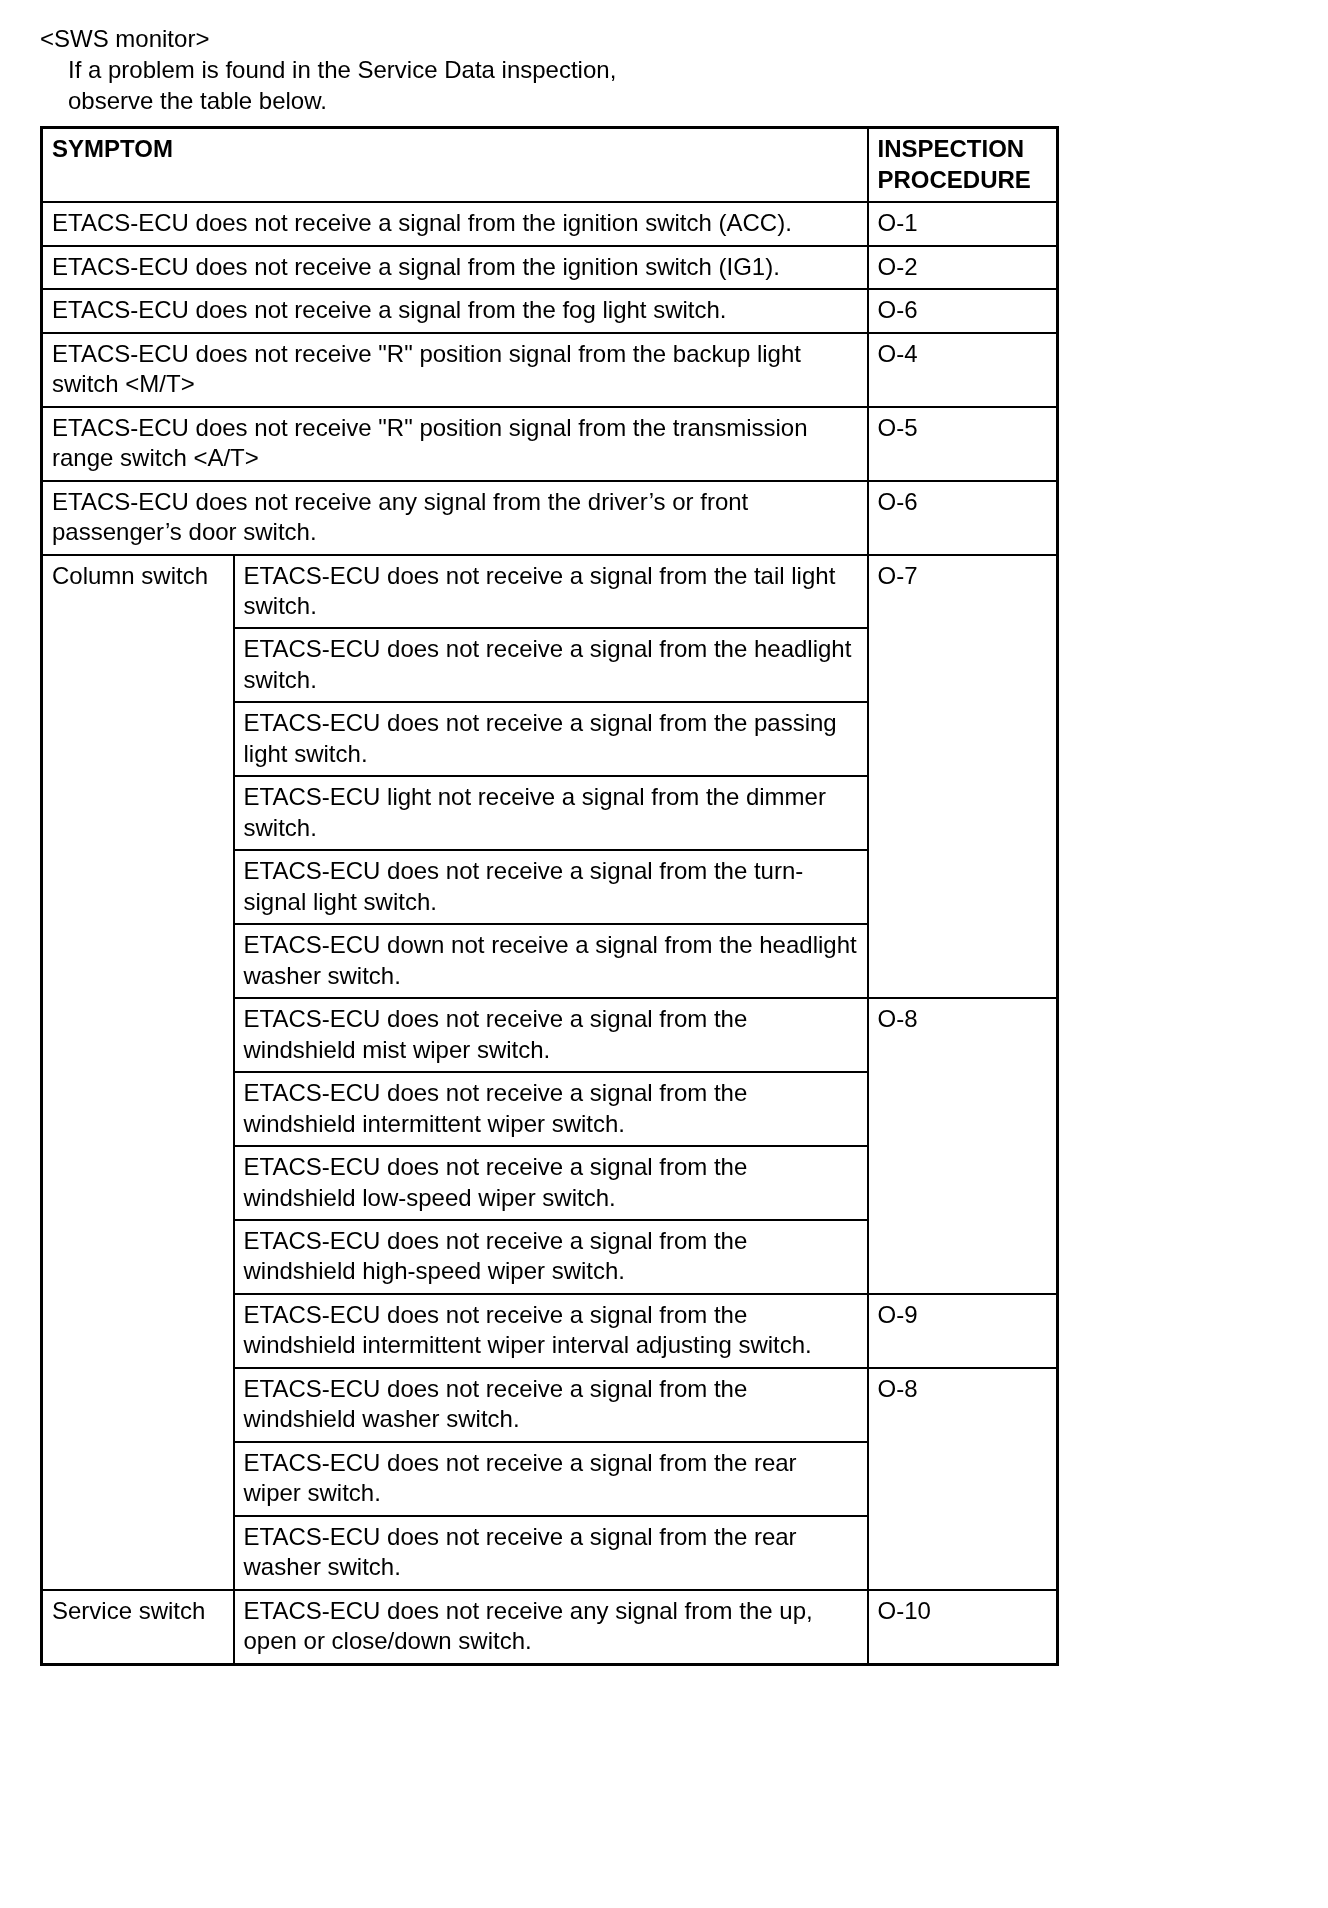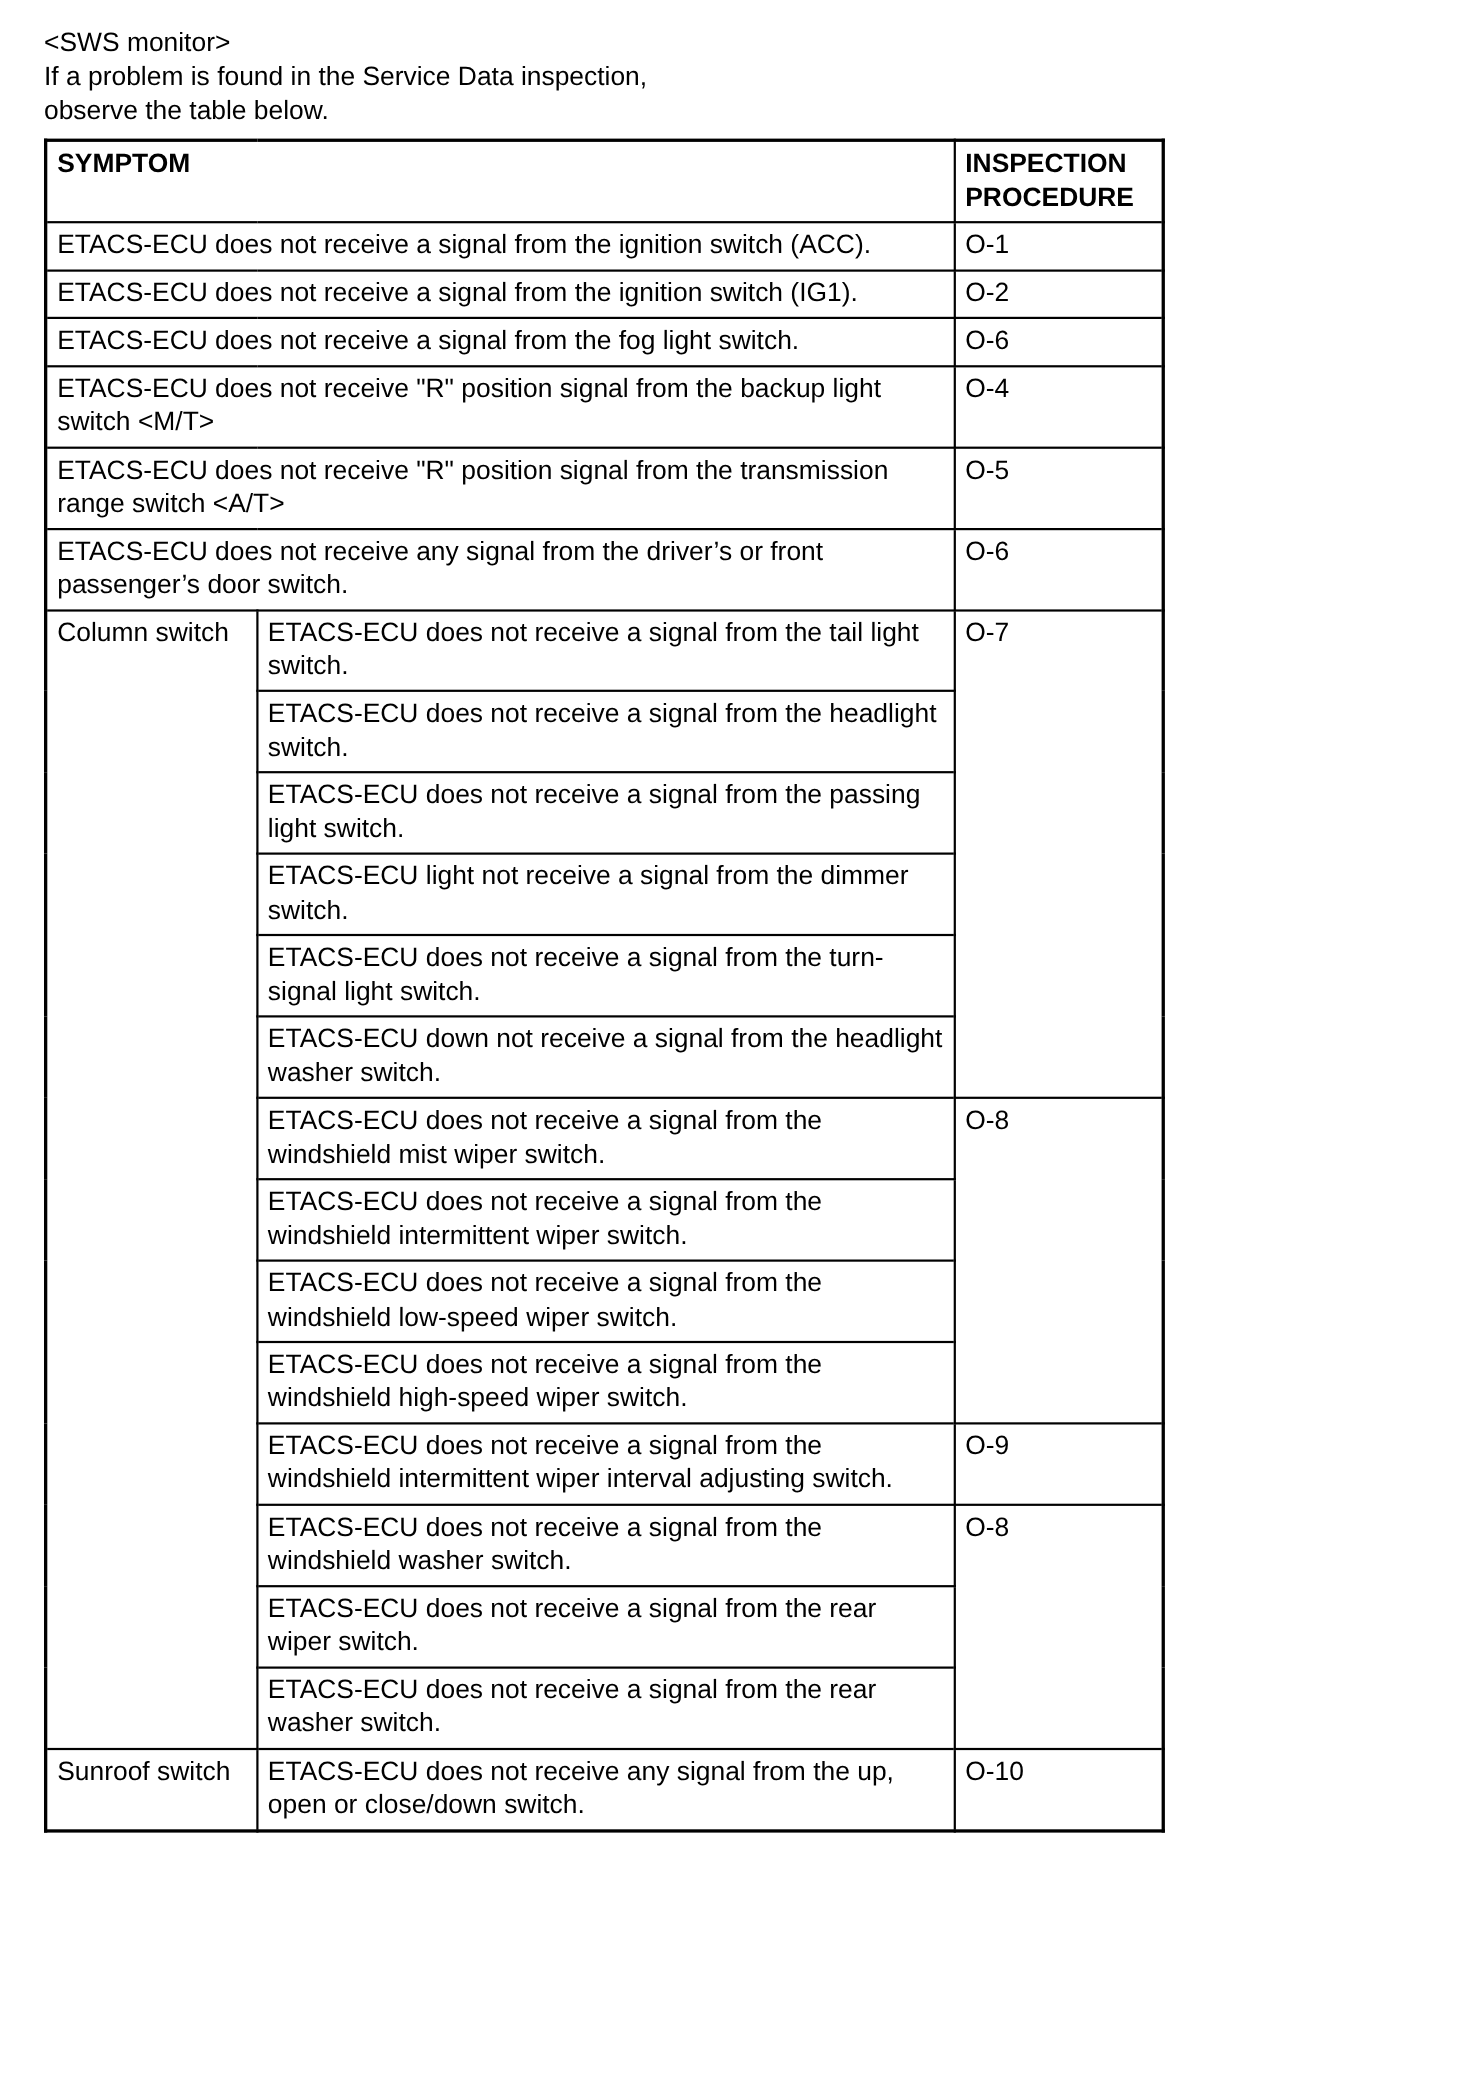--- a/index.html
+++ b/index.html
@@ -17,20 +17,21 @@
     padding: 24px 40px 40px 40px;
   }
   .title {
     font-size: 24px;
     line-height: 1.25;
     margin-bottom: 0;
   }
   .intro div {
     font-size: 24px;
     line-height: 1.3;
+    margin-left: 28px;
   }
   table.symptom-table {
     border-collapse: collapse;
     table-layout: fixed;
     width: 1016px;
     margin-top: 10px;
     border: 3px solid #000;
   }
   table.symptom-table th,
   table.symptom-table td {
@@ -141,20 +142,20 @@
       <td rowspan="3">O-8</td>
     </tr>
     <tr>
       <td>ETACS-ECU does not receive a signal from the rear wiper switch.</td>
     </tr>
     <tr>
       <td>ETACS-ECU does not receive a signal from the rear washer switch.</td>
     </tr>
 
     <tr>
-      <td>Sunroof switch</td>
+      <td>Service switch</td>
       <td>ETACS-ECU does not receive any signal from the up, open or close/down switch.</td>
       <td>O-10</td>
     </tr>
   </tbody>
     </table>
 
 </div>
 
 </body></html>

